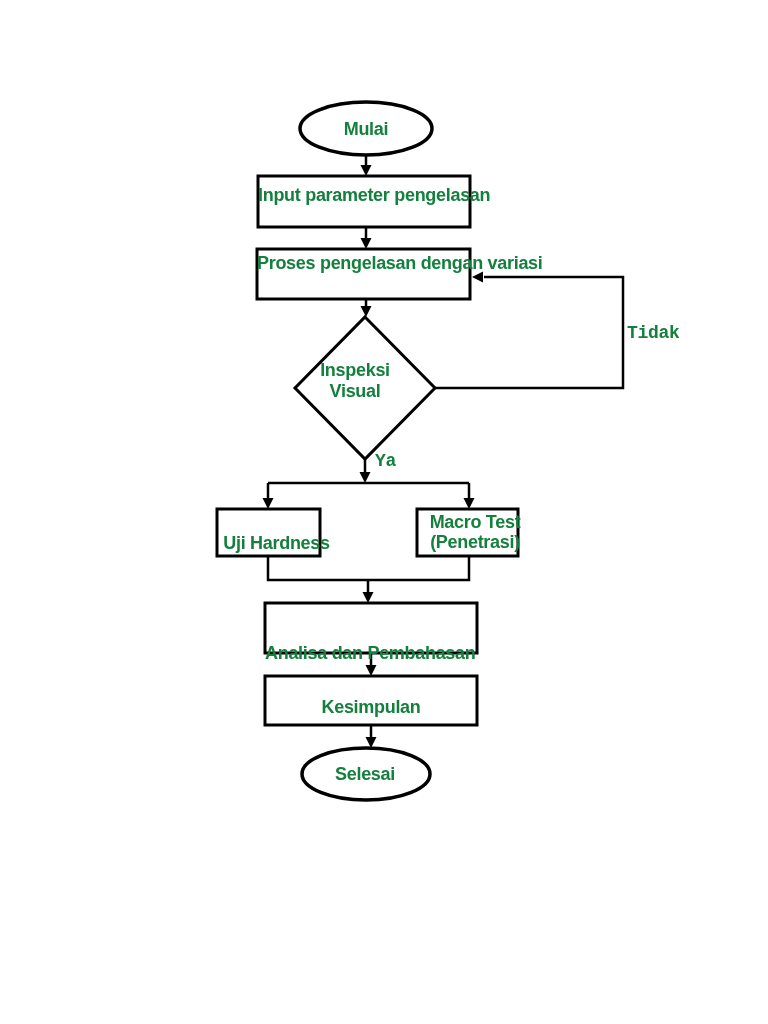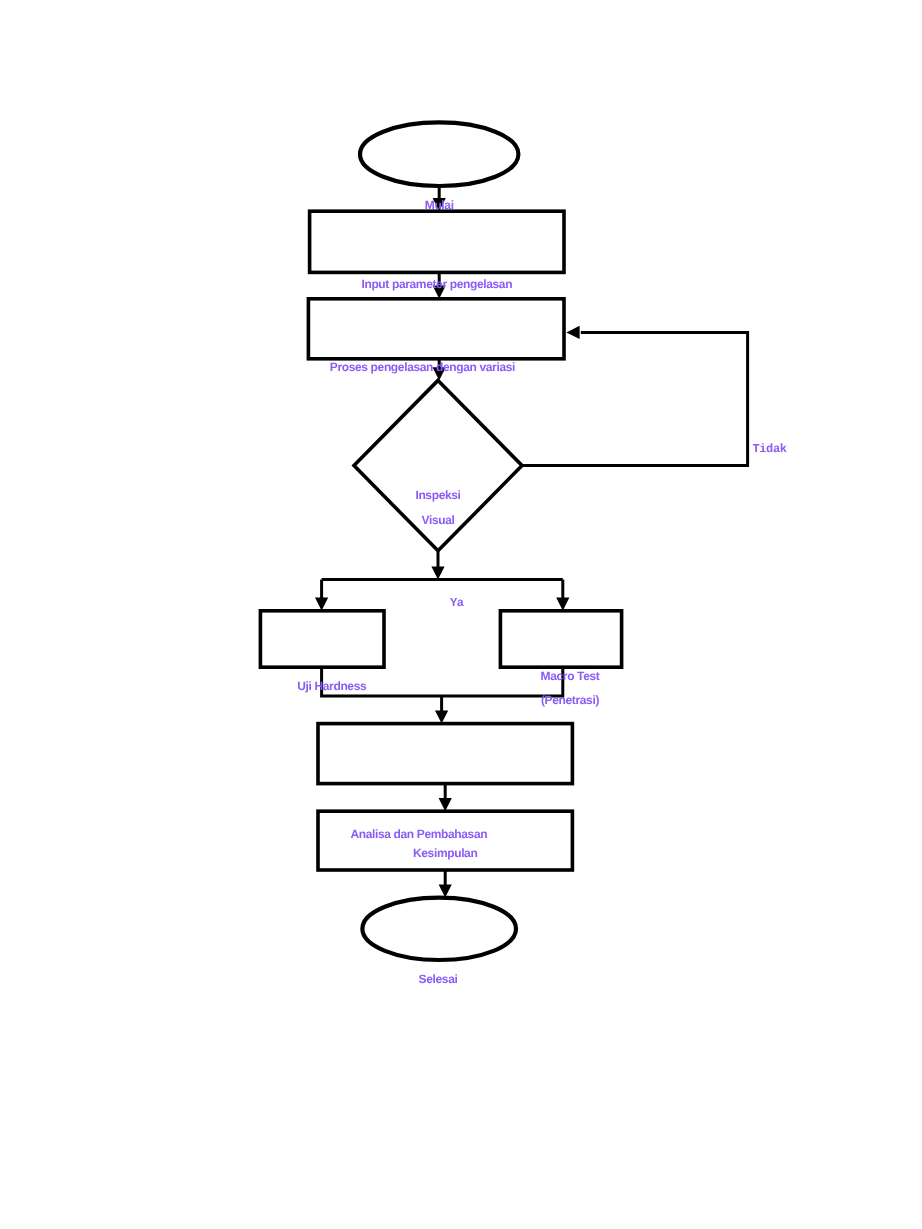--- a/index.html
+++ b/index.html
@@ -6,28 +6,27 @@
   .page{
     position:relative;
     width:768px;height:1024px;
     background:#ffffff;
     overflow:hidden;
     font-family:"Liberation Sans", sans-serif;
   }
   svg.diagram{position:absolute;left:0;top:0;}
   .lbl{
     position:absolute;
-    color:#8b5cf6;
+    color:#15803d;
     font-weight:bold;
-    font-size:10px;
+    font-size:18px;
     letter-spacing:-0.3px;
     line-height:21px;
     text-align:center;
     white-space:nowrap;
-    margin-top:43px;
   }
   .lbl.single{line-height:18px;}
   .lbl.edge{text-align:left;font-family:Liberation Mono, monospace;}
 </style>
 </head>
 <body>
 
 <div class="page">
 
   <svg class="diagram" width="768" height="1024" viewBox="0 0 768 1024">
@@ -81,35 +80,35 @@
   </svg>
 
   <div class="lbl single" style="left:300px;top:120px;width:132px">Mulai</div>
 
   <div class="lbl single" style="left:258px;top:186px;width:212px">Input parameter pengelasan</div>
 
   <div class="lbl" style="left:257px;top:253px;width:190px">
     <div>Proses pengelasan dengan variasi</div>
   </div>
 
-  <div class="lbl" style="left:295px;top:360px;width:140px">
+  <div class="lbl" style="left:285px;top:360px;width:140px">
     <div>Inspeksi</div>
     <div>Visual</div>
   </div>
 
-  <div class="lbl single" style="left:217px;top:521px;width:119px">Uji Hardness</div>
+  <div class="lbl single" style="left:217px;top:534px;width:119px">Uji Hardness</div>
 
   <div class="lbl" style="left:417px;top:512px;width:116px;line-height:20px">
     <div>Macro Test</div>
     <div>(Penetrasi)</div>
   </div>
 
   <div class="lbl single" style="left:265px;top:644px;width:168px">Analisa dan Pembahasan</div>
 
-  <div class="lbl single" style="left:265px;top:660px;width:212px">Kesimpulan</div>
+  <div class="lbl single" style="left:265px;top:698px;width:212px">Kesimpulan</div>
 
   <div class="lbl single" style="left:314px;top:765px;width:102px">Selesai</div>
 
   <div class="lbl single edge" style="left:375px;top:452px">Ya</div>
 
   <div class="lbl single edge" style="left:627px;top:324px">Tidak</div>
 
 </div>
 
 </body></html>

